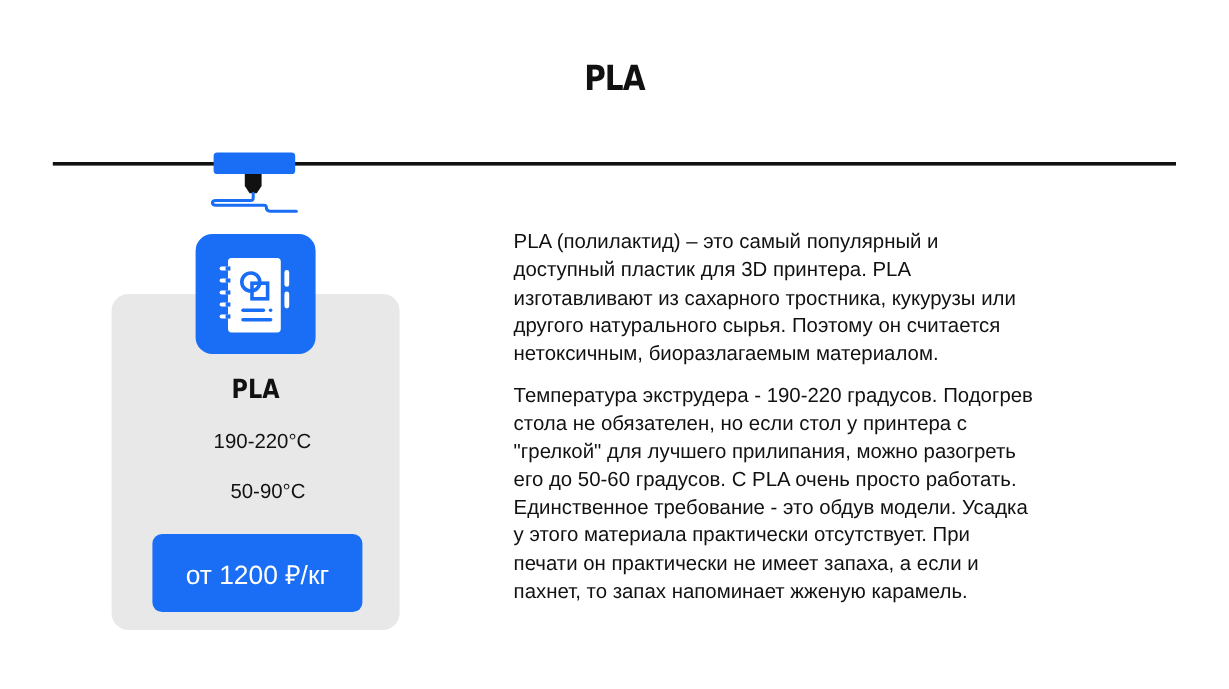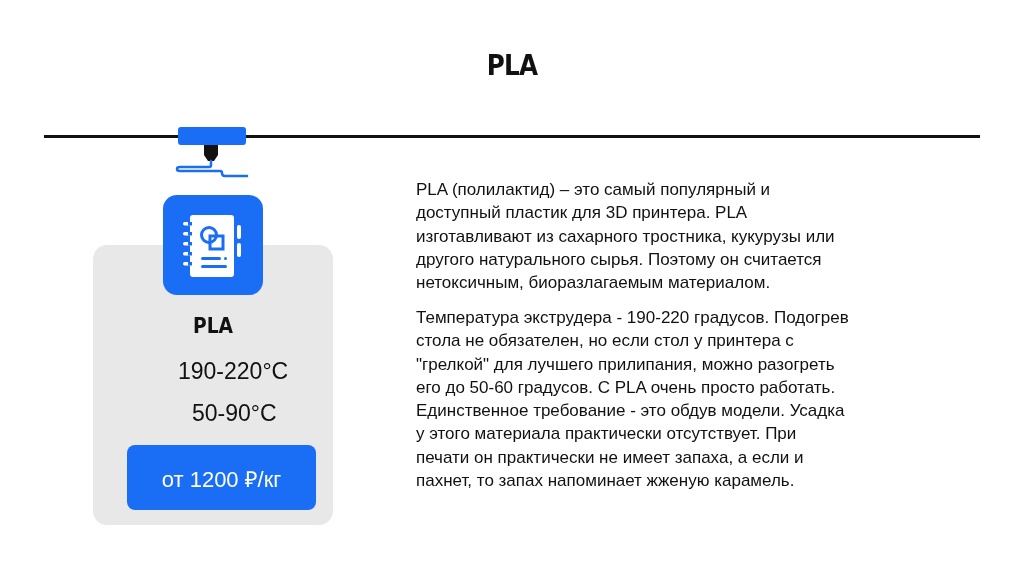--- a/index.html
+++ b/index.html
@@ -4,24 +4,24 @@
 <style>
   html, body { margin:0; padding:0; }
   body { width:1024px; height:574px; background:#ffffff; position:relative; overflow:hidden; font-family:"Liberation Sans", sans-serif; color:#111; }
   .title { position:absolute; left:0; width:1024px; top:48px; text-align:center; font-family:"DejaVu Sans", sans-serif; font-weight:bold; font-size:29px; letter-spacing:-1px; transform:scaleX(0.85); color:#111; }
   .rule { position:absolute; left:44px; top:135px; width:936px; height:3px; background:#111; }
   .printhead { position:absolute; left:178px; top:127px; width:68px; height:18px; background:#1a6ef5; border-radius:3px; }
   .nozzle { position:absolute; }
   .card { position:absolute; left:93px; top:245px; width:240px; height:280px; background:#e8e8e8; border-radius:14px; }
   .icon-box { position:absolute; left:163px; top:195px; width:100px; height:100px; background:#1a6ef5; border-radius:14px; }
   .card-title { position:absolute; left:193px; top:313px; font-family:"DejaVu Sans", sans-serif; font-weight:bold; font-size:22px; transform:scaleX(0.85); transform-origin:left; color:#111; }
-  .temp { position:absolute; font-size:23px; color:#111; }
-  .price-btn { position:absolute; left:127px; top:445px; width:189px; height:65px; background:#1a6ef5; border-radius:8px; color:#fff; font-size:22px; display:flex; align-items:center; justify-content:center; }
+  .temp { position:absolute; font-size:17px; color:#111; }
+  .price-btn { position:absolute; left:127px; top:445px; width:175px; height:65px; background:#1a6ef5; border-radius:8px; color:#fff; font-size:22px; display:flex; align-items:center; justify-content:center; }
   .desc { position:absolute; left:416px; width:520px; font-size:17px; line-height:23.3px; color:#111; }
-  .desc p { margin:0; white-space:pre-line; }
+  .desc p { margin:12px; white-space:pre-line; }
 </style>
 </head>
 <body>
 
 <div class="title">PLA</div>
 
 <div class="rule"></div>
 
 <div class="printhead"></div>
 <svg class="nozzle" style="left:175px;top:143px" width="80" height="40" viewBox="0 0 80 40">

